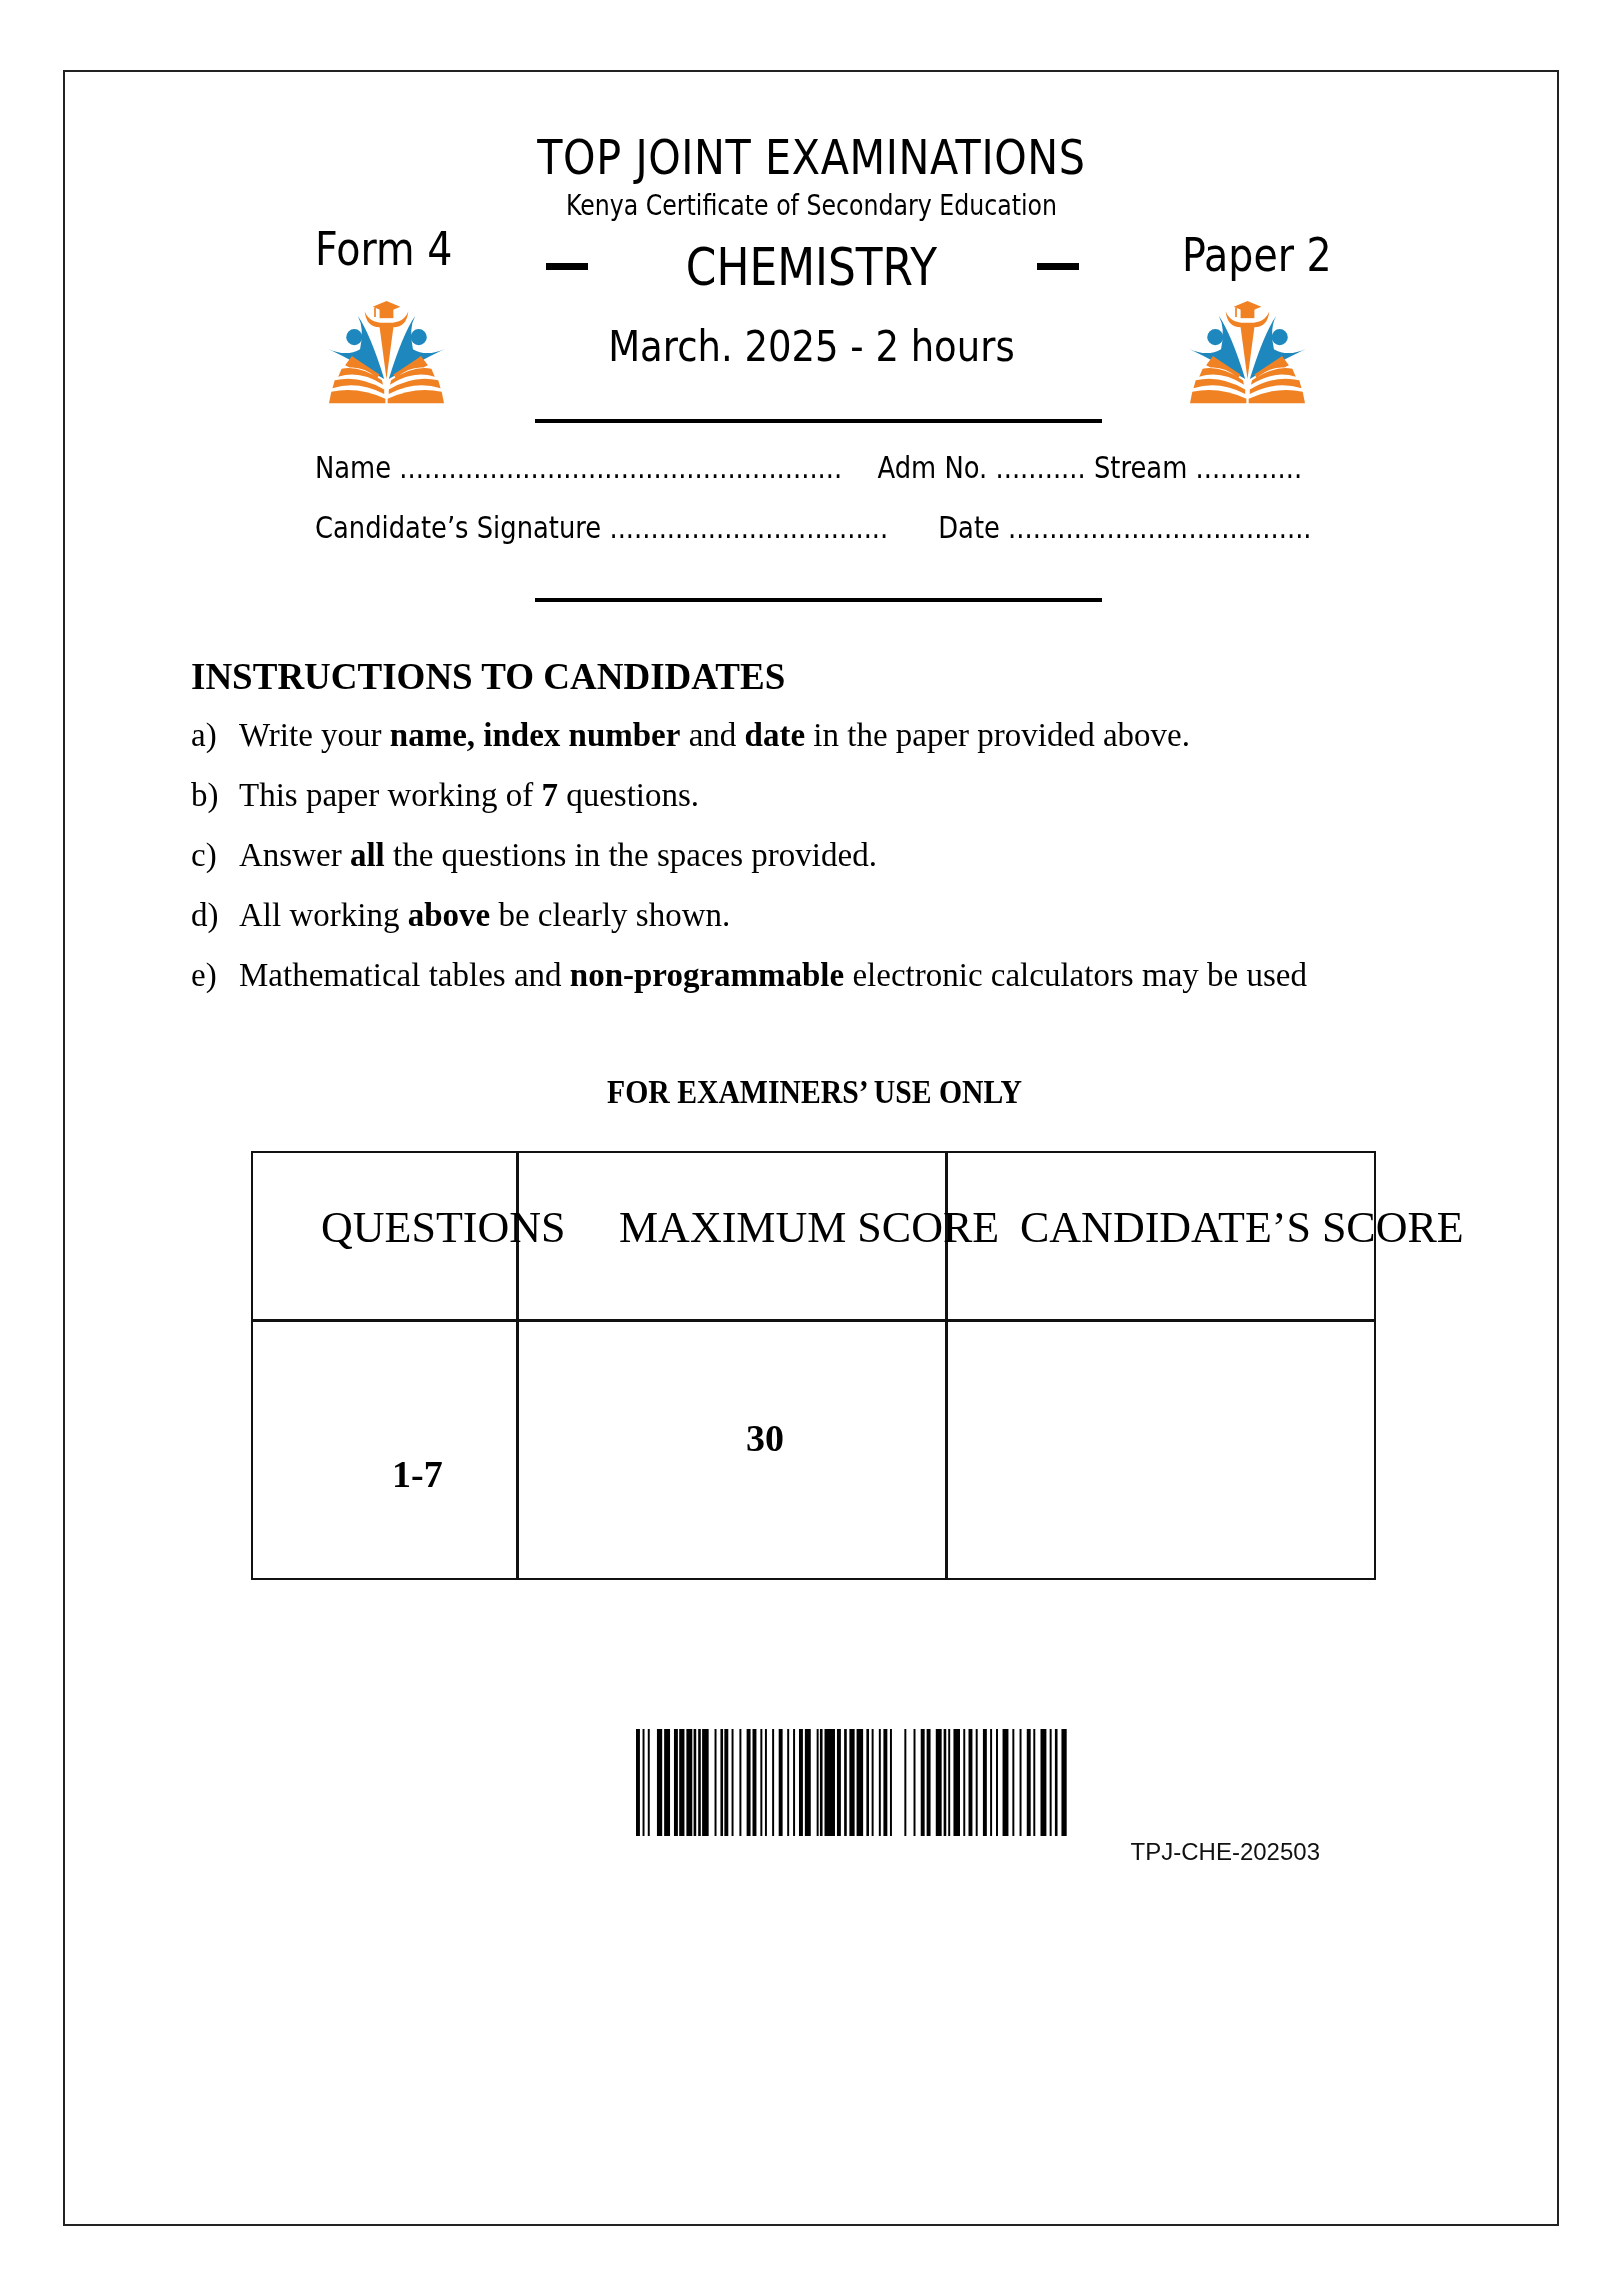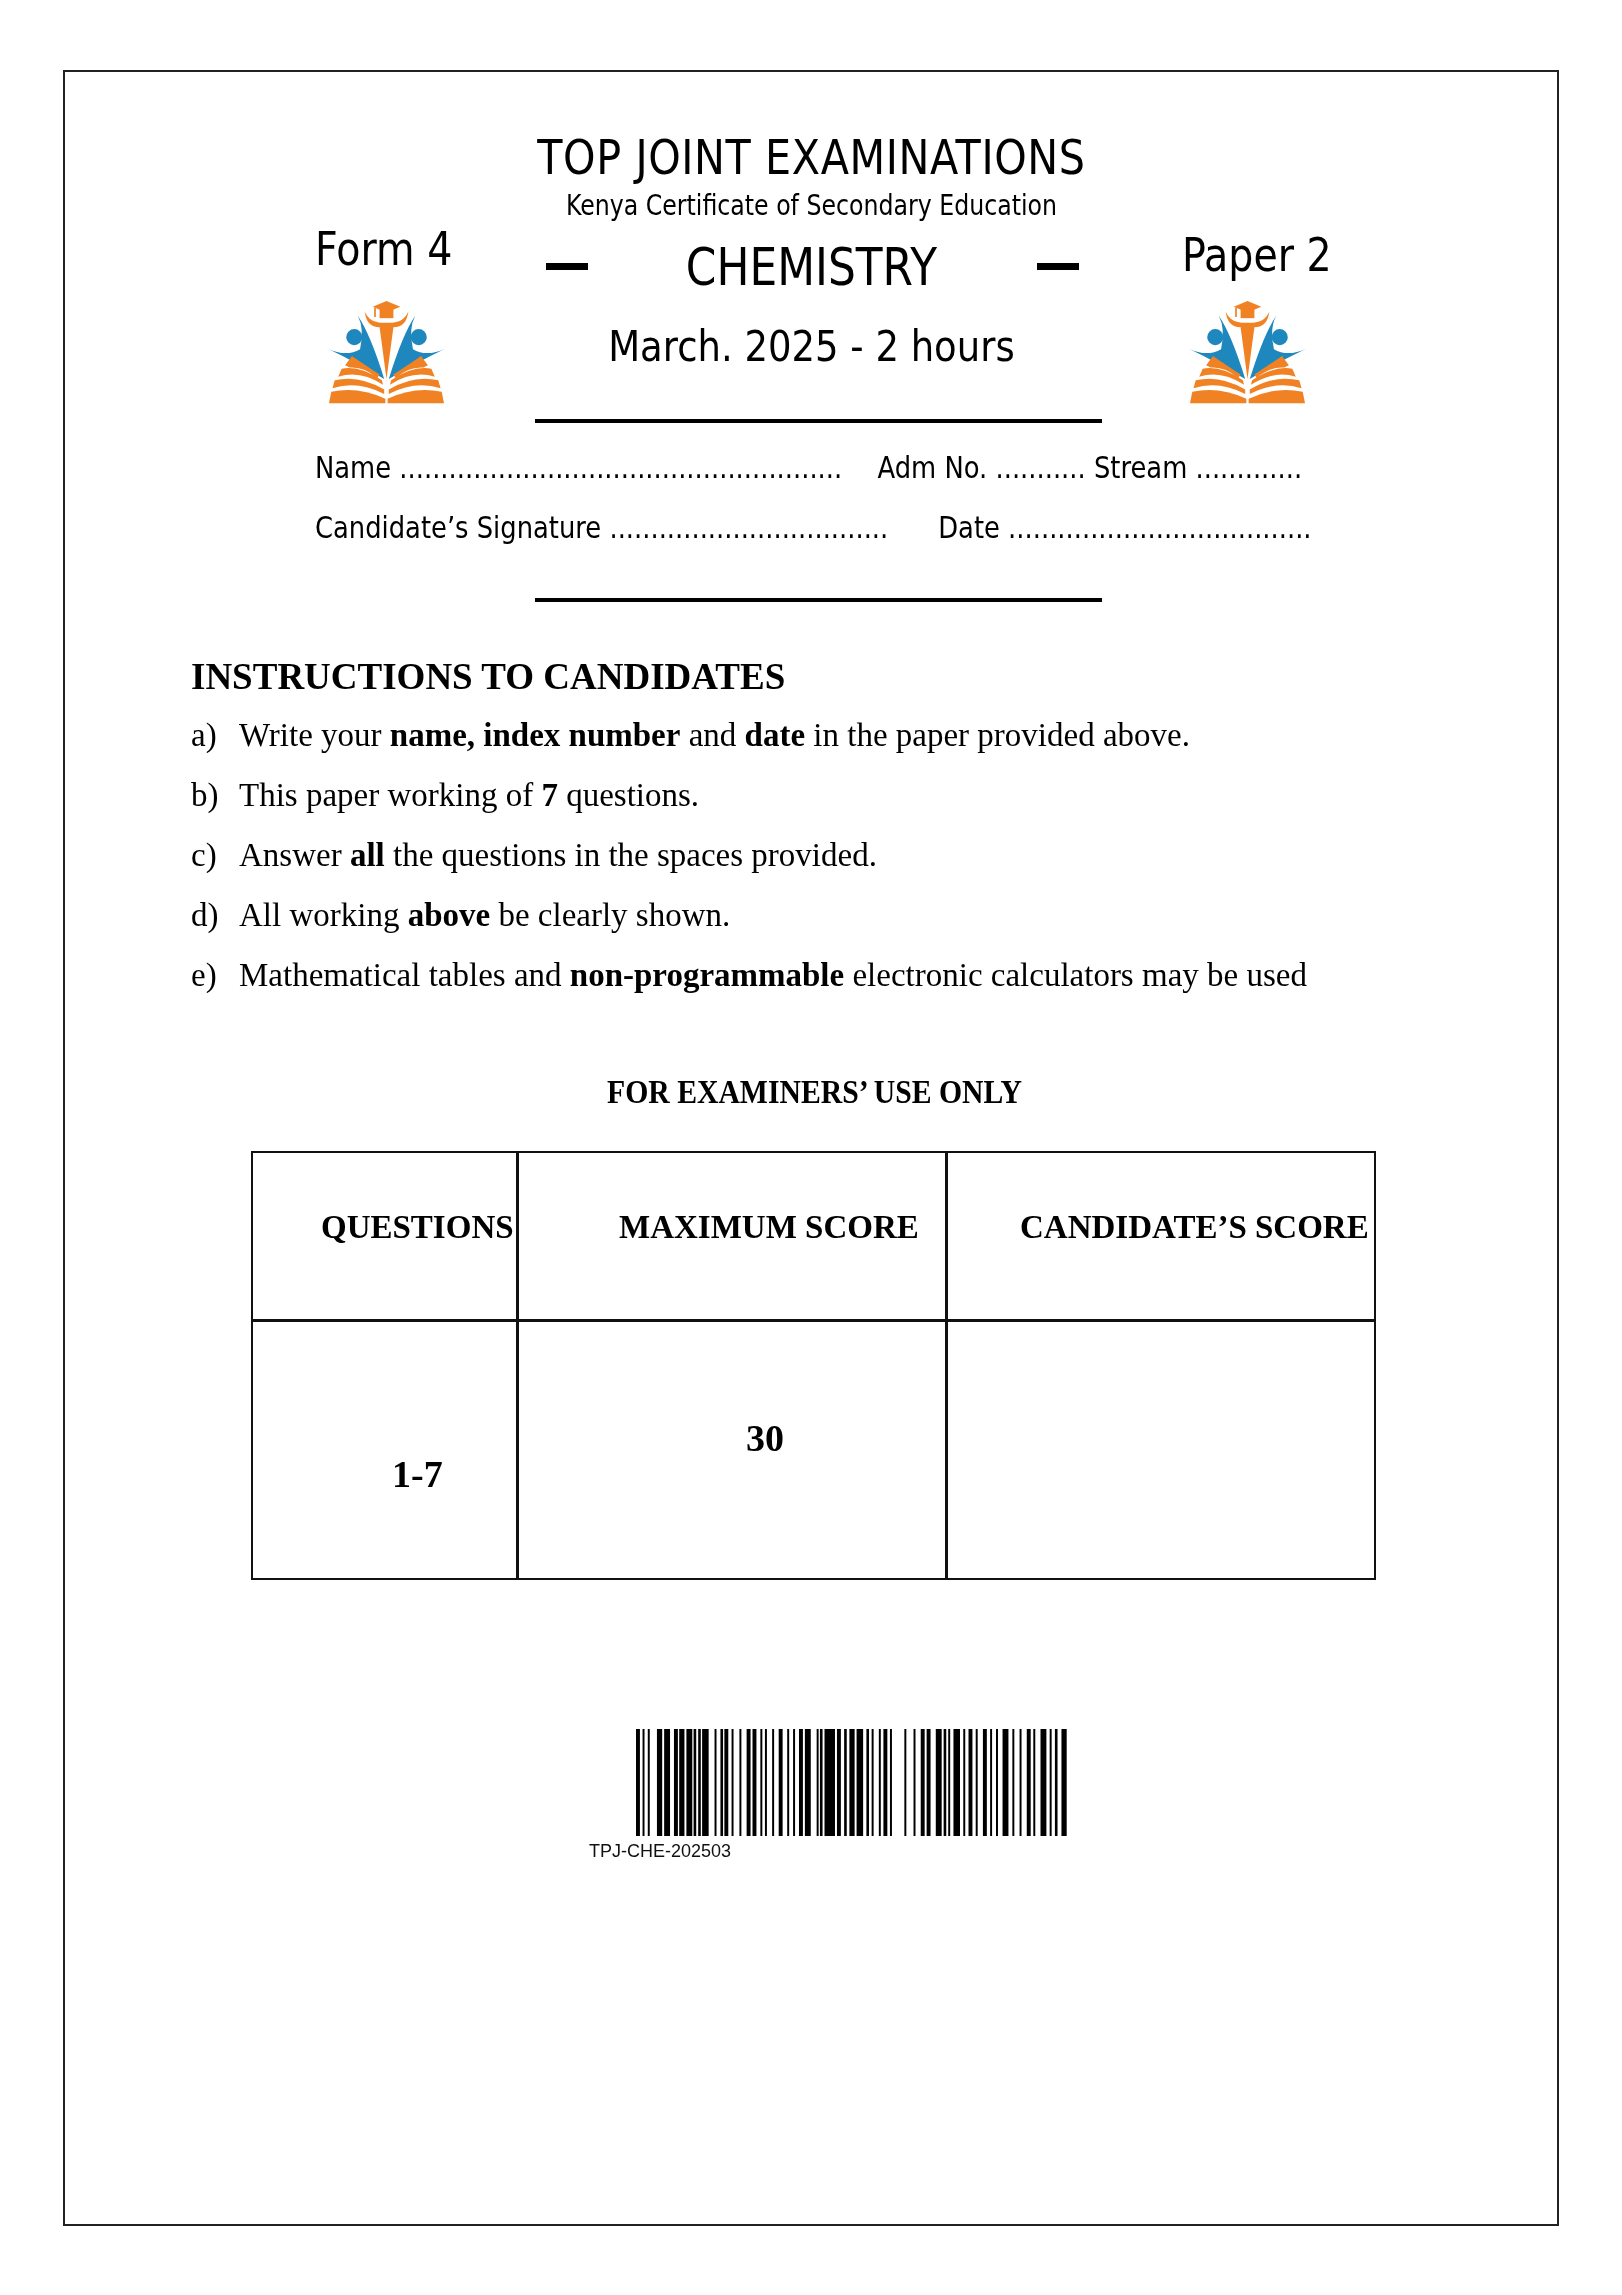--- a/index.html
+++ b/index.html
@@ -26,25 +26,25 @@
   .instr-head { left: 191px; top: 656px; font-size: 37px; line-height: 41px; font-weight: bold; }
   .instr-item { left: 191px; font-size: 33px; line-height: 39px; white-space: nowrap; }
   .instr-item .lbl { display: inline-block; width: 48px; }
   .instr-item b { font-weight: bold; text-align: right; }
 
   .exam-head { left: 0; width: 1623px; top: 1073px; text-align: center; font-size: 33px; line-height: 39px; font-weight: bold; transform: scaleX(0.9); transform-origin: 842px 0; }
 
   .score-table { position: absolute; left: 251px; top: 1151px; width: 1125px; height: 429px; border: 2.6px solid #111; box-sizing: border-box; }
   .score-table .vline { position: absolute; top: 0; bottom: 0; width: 2.6px; background: #111; }
   .score-table .hline { position: absolute; left: 0; right: 0; height: 3.3px; background: #111; }
-  .cell-text { position: absolute; font-size: 33px; line-height: 39px; font-weight: bold; white-space: nowrap; }
+  .cell-text { position: absolute; font-size: 44px; line-height: 39px; font-weight: normal; white-space: nowrap; }
   .cell-num { position: absolute; font-size: 38px; line-height: 43px; font-weight: bold; white-space: nowrap; }
 
   .barcode { left: 636px; top: 1729px; width: 432px; height: 107px; }
-  .barcode-label { left: 0; width: 1320px; top: 1836px; text-align: center; font-size: 18px; line-height: 31px; color: #111; }
+  .barcode-label { left: 0; width: 1320px; top: 1836px; text-align: right; font-size: 24px; line-height: 31px; color: #111; }
 </style>
 </head>
 <body>
 
 <div class="page-border"></div>
 
 <div class="abs sans hdr-title">TOP JOINT EXAMINATIONS</div>
 <div class="abs sans hdr-sub">Kenya Certificate of Secondary Education</div>
 
 <div class="abs sans hdr-form">Form 4</div>

